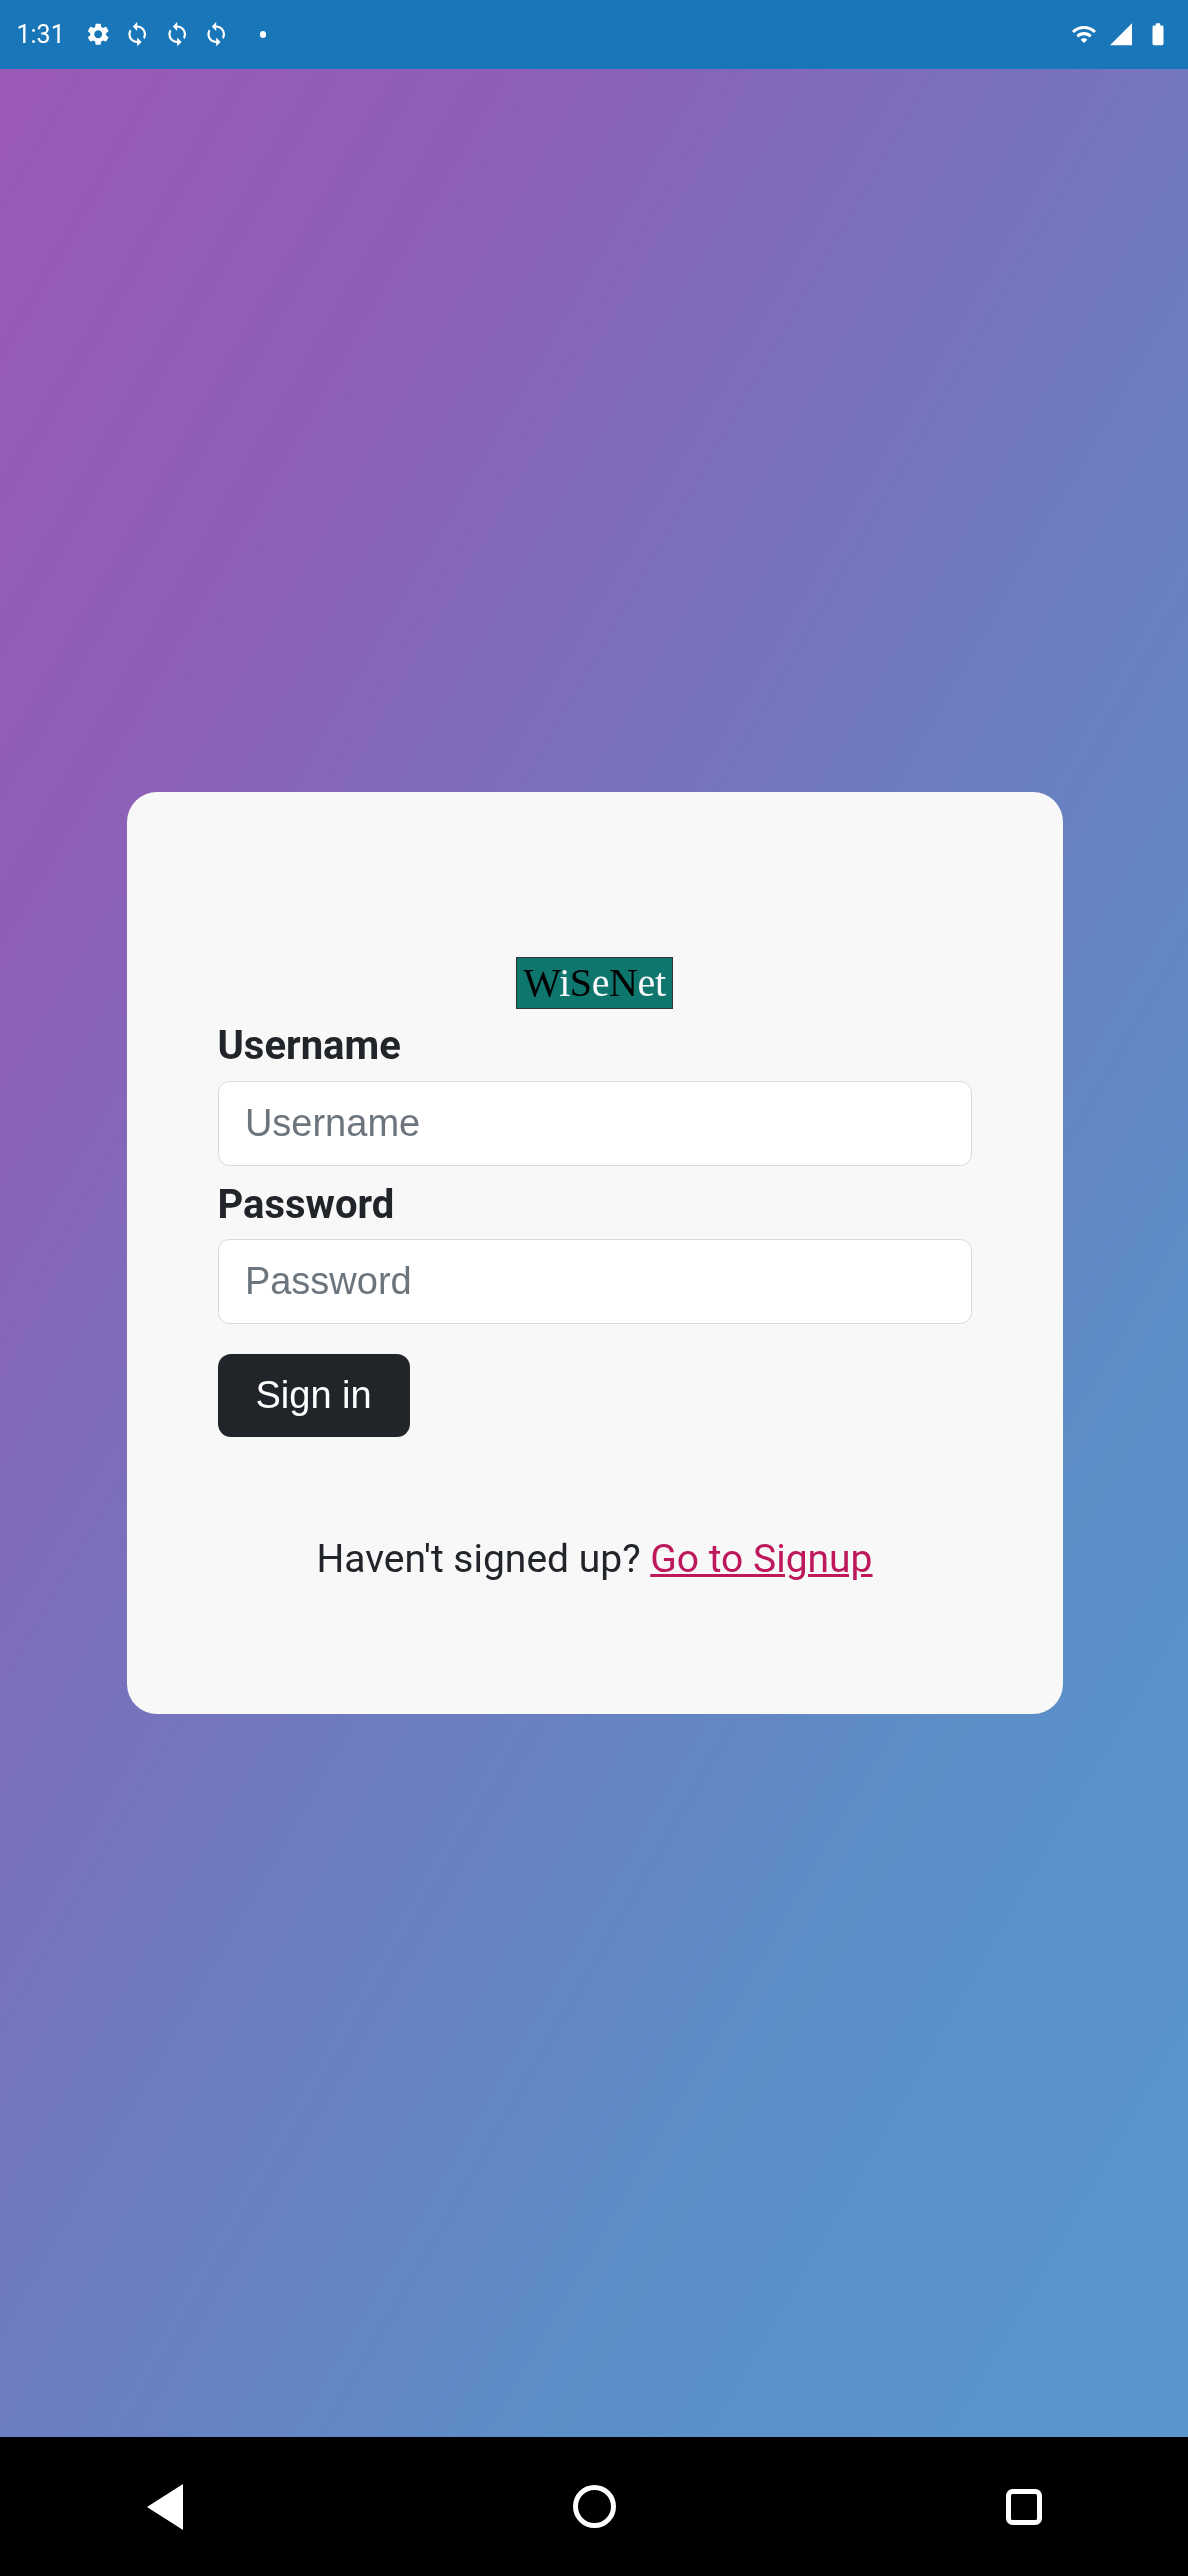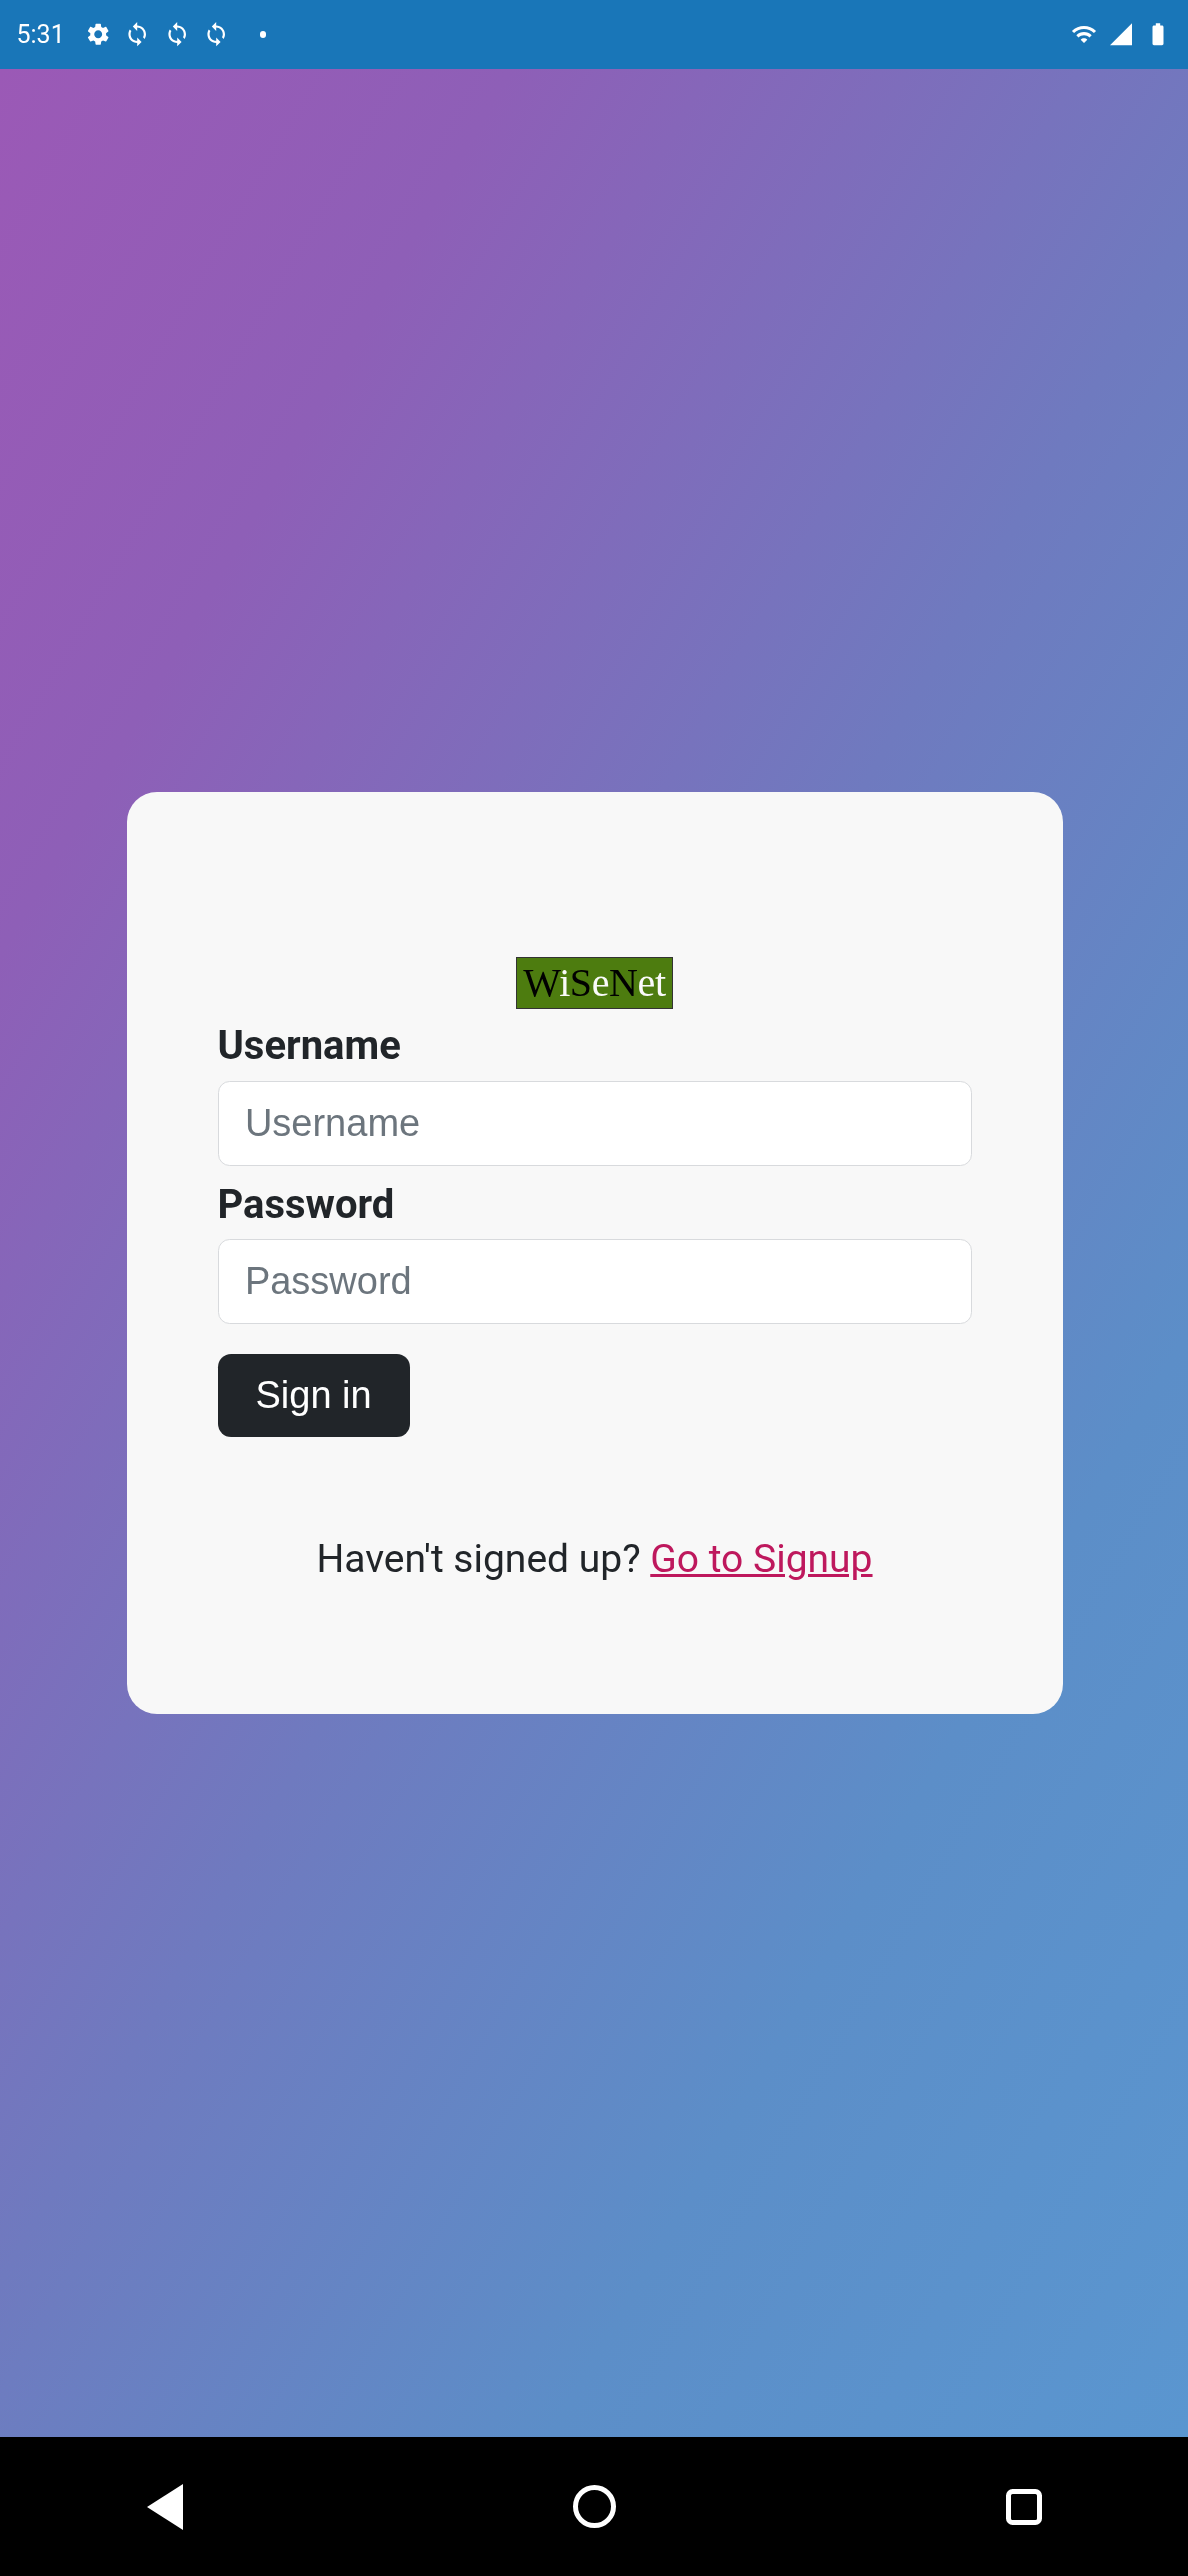--- a/index.html
+++ b/index.html
@@ -95,21 +95,21 @@
       padding: 165px 91px 132px;
     }
 
     .logo-container {
       display: flex;
       justify-content: center;
       margin-bottom: 13.2px;
     }
 
     .logo {
-      background: #4d7c0f;
+      background: #0f766e;
       padding: 0px 6.6px;
       font-size: 40px;
       line-height: 50px;
       font-family: "Times New Roman", serif;
       color: #000;
       border: 1.7px solid #333;
       letter-spacing: -0.4px;
     }
     .logo .light { color: #fafafa; }
 
@@ -205,21 +205,21 @@
       border: 5px solid #fff;
       border-radius: 6.6px;
       margin-right: -66px;
     }
   </style>
 </head>
 <body>
 
 <div class="status-bar">
   <div class="status-left">
-    <span class="status-time">5:31</span>
+    <span class="status-time">1:31</span>
     <div class="status-icons-left">
       <svg class="gear-icon" viewBox="0 0 24 24" fill="white">
         <path d="M19.14,12.94c0.04-0.3,0.06-0.61,0.06-0.94c0-0.32-0.02-0.64-0.07-0.94l2.03-1.58c0.18-0.14,0.23-0.41,0.12-0.61 l-1.92-3.32c-0.12-0.22-0.37-0.29-0.59-0.22l-2.39,0.96c-0.5-0.38-1.03-0.7-1.62-0.94L14.4,2.81c-0.04-0.24-0.24-0.41-0.48-0.41 h-3.84c-0.24,0-0.43,0.17-0.47,0.41L9.25,5.35C8.66,5.59,8.12,5.92,7.63,6.29L5.24,5.33c-0.22-0.08-0.47,0-0.59,0.22L2.74,8.87 C2.62,9.08,2.66,9.34,2.86,9.48l2.03,1.58C4.84,11.36,4.8,11.69,4.8,12s0.02,0.64,0.07,0.94l-2.03,1.58 c-0.18,0.14-0.23,0.41-0.12,0.61l1.92,3.32c0.12,0.22,0.37,0.29,0.59,0.22l2.39-0.96c0.5,0.38,1.03,0.7,1.62,0.94l0.36,2.54 c0.05,0.24,0.24,0.41,0.48,0.41h3.84c0.24,0,0.44-0.17,0.47-0.41l0.36-2.54c0.59-0.24,1.13-0.56,1.62-0.94l2.39,0.96 c0.22,0.08,0.47,0,0.59-0.22l1.92-3.32c0.12-0.22,0.07-0.47-0.12-0.61L19.14,12.94z M12,15.6c-1.98,0-3.6-1.62-3.6-3.6 s1.62-3.6,3.6-3.6s3.6,1.62,3.6,3.6S13.98,15.6,12,15.6z"></path>
       </svg>
       <svg class="sync-icon" viewBox="0 0 24 24" fill="white">
         <path d="M12 4V1L8 5l4 4V6c3.31 0 6 2.69 6 6 0 1.01-.25 1.97-.7 2.8l1.46 1.46C19.54 15.03 20 13.57 20 12c0-4.42-3.58-8-8-8zm0 14c-3.31 0-6-2.69-6-6 0-1.01.25-1.97.7-2.8L5.24 7.74C4.46 8.97 4 10.43 4 12c0 4.42 3.58 8 8 8v3l4-4-4-4v3z"></path>
       </svg>
       <svg class="sync-icon" viewBox="0 0 24 24" fill="white">
         <path d="M12 4V1L8 5l4 4V6c3.31 0 6 2.69 6 6 0 1.01-.25 1.97-.7 2.8l1.46 1.46C19.54 15.03 20 13.57 20 12c0-4.42-3.58-8-8-8zm0 14c-3.31 0-6-2.69-6-6 0-1.01.25-1.97.7-2.8L5.24 7.74C4.46 8.97 4 10.43 4 12c0 4.42 3.58 8 8 8v3l4-4-4-4v3z"></path>
       </svg>

